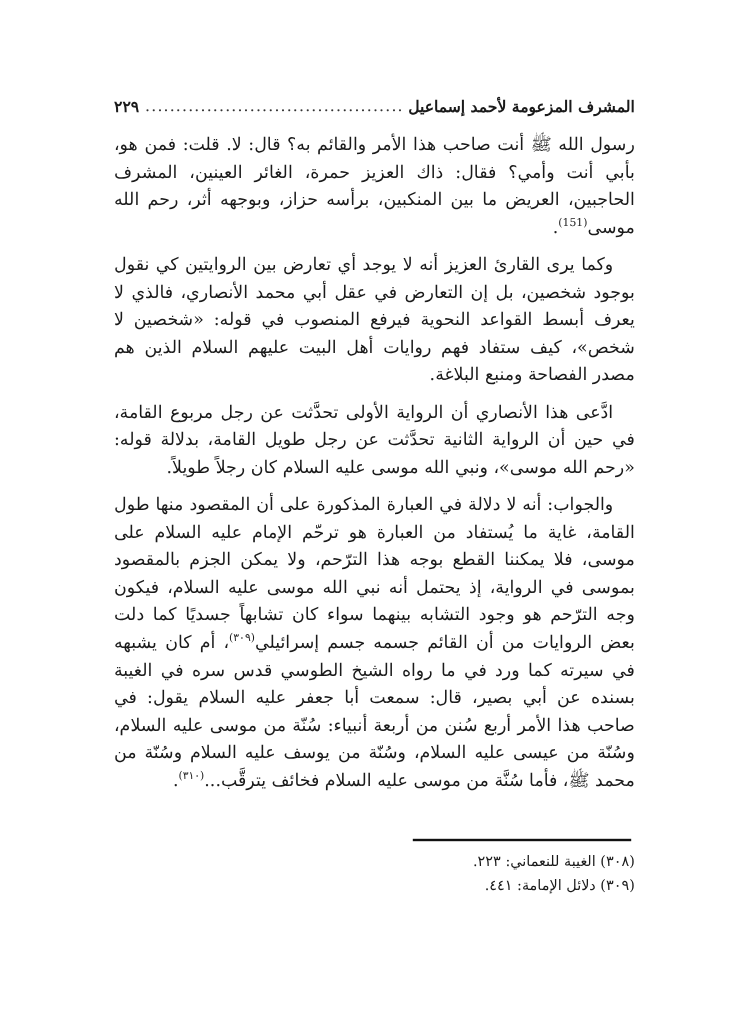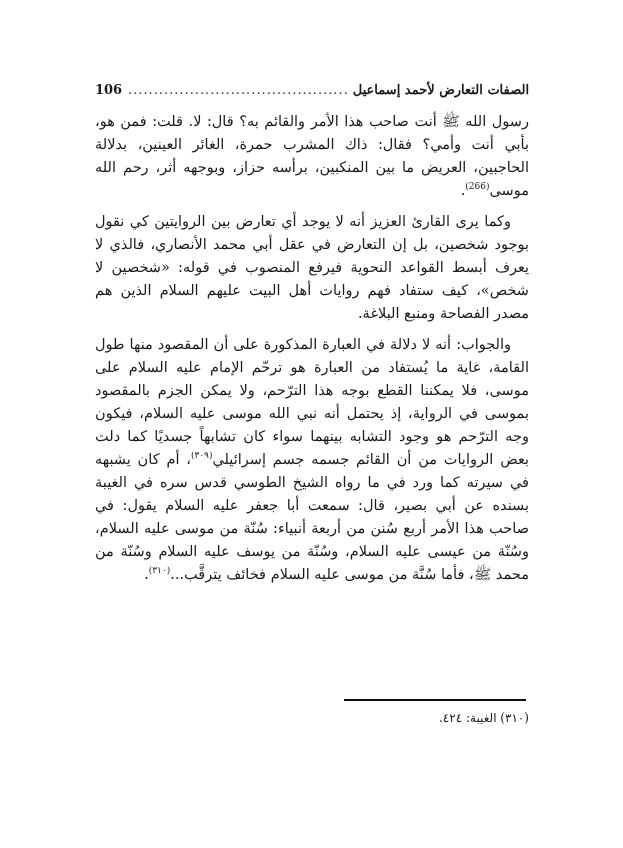--- a/index.html
+++ b/index.html
@@ -21,33 +21,35 @@
     .separator { position: absolute; left: 344px; top: 699px; width: 182px; height: 2px; background: #111; }
     .footnotes { position: absolute; left: 95px; top: 708px; width: 434px; direction: rtl; font-size: 12px; line-height: 20px; }
     .footnote { margin: 0; }
   </style>
 </head>
 <body>
 
 <div class="page">
 
   <div class="header">
-    <span class="title">الصفات التعارض لأحمد إسماعيل</span>
+    <span class="title">المشرف المزعومة لأحمد إسماعيل</span>
     <span class="dots">..............................................................</span>
-    <span class="pnum">106</span>
+    <span class="pnum">٢٢٩</span>
   </div>
 
   <div class="body">
-    <p class="para"><span>رسول الله ﷺ أنت صاحب هذا الأمر والقائم به؟ قال: لا. قلت: فمن هو، بأبي أنت وأمي؟ فقال: ذاك المشرب حمرة، الغائر العينين، بدلالة الحاجبين، العريض ما بين المنكبين، برأسه حزاز، وبوجهه أثر، رحم الله موسى</span><span class="fnref">(266)</span><span>.</span></p>
+    <p class="para"><span>رسول الله ﷺ أنت صاحب هذا الأمر والقائم به؟ قال: لا. قلت: فمن هو، بأبي أنت وأمي؟ فقال: ذاك العزيز حمرة، الغائر العينين، المشرف الحاجبين، العريض ما بين المنكبين، برأسه حزاز، وبوجهه أثر، رحم الله موسى</span><span class="fnref">(151)</span><span>.</span></p>
 
     <p class="para indent"><span>وكما يرى القارئ العزيز أنه لا يوجد أي تعارض بين الروايتين كي نقول بوجود شخصين، بل إن التعارض في عقل أبي محمد الأنصاري، فالذي لا يعرف أبسط القواعد النحوية فيرفع المنصوب في قوله: «شخصين لا شخص»، كيف ستفاد فهم روايات أهل البيت عليهم السلام الذين هم مصدر الفصاحة ومنبع البلاغة.</span></p>
 
+    <p class="para indent"><span>ادَّعى هذا الأنصاري أن الرواية الأولى تحدَّثت عن رجل مربوع القامة، في حين أن الرواية الثانية تحدَّثت عن رجل طويل القامة، بدلالة قوله: «رحم الله موسى»، ونبي الله موسى عليه السلام كان رجلاً طويلاً.</span></p>
 
     <p class="para indent"><span class="lead">والجواب:</span><span> أنه لا دلالة في العبارة المذكورة على أن المقصود منها طول القامة، غاية ما يُستفاد من العبارة هو ترحّم الإمام عليه السلام على موسى، فلا يمكننا القطع بوجه هذا الترّحم، ولا يمكن الجزم بالمقصود بموسى في الرواية، إذ يحتمل أنه نبي الله موسى عليه السلام، فيكون وجه الترّحم هو وجود التشابه بينهما سواء كان تشابهاً جسديًا كما دلت بعض الروايات من أن القائم جسمه جسم إسرائيلي</span><span class="fnref">(٣٠٩)</span><span>، أم كان يشبهه في سيرته كما ورد في ما رواه الشيخ الطوسي قدس سره في الغيبة بسنده عن أبي بصير، قال: سمعت أبا جعفر عليه السلام يقول: في صاحب هذا الأمر أربع سُنن من أربعة أنبياء: سُنّة من موسى عليه السلام، وسُنّة من عيسى عليه السلام، وسُنّة من يوسف عليه السلام وسُنّة من محمد ﷺ، فأما سُنَّة من موسى عليه السلام فخائف يترقَّب...</span><span class="fnref">(٣١٠)</span><span>.</span></p>
   </div>
 
   <div class="separator"></div>
 
   <div class="footnotes">
-    <p class="footnote">(٣١٠) الغيبة: ٤٢٤.</p>
+    <p class="footnote">(٣٠٨) الغيبة للنعماني: ٢٢٣.</p>
+    <p class="footnote">(٣٠٩) دلائل الإمامة: ٤٤١.</p>
   </div>
 
 </div>
 
 </body></html>

